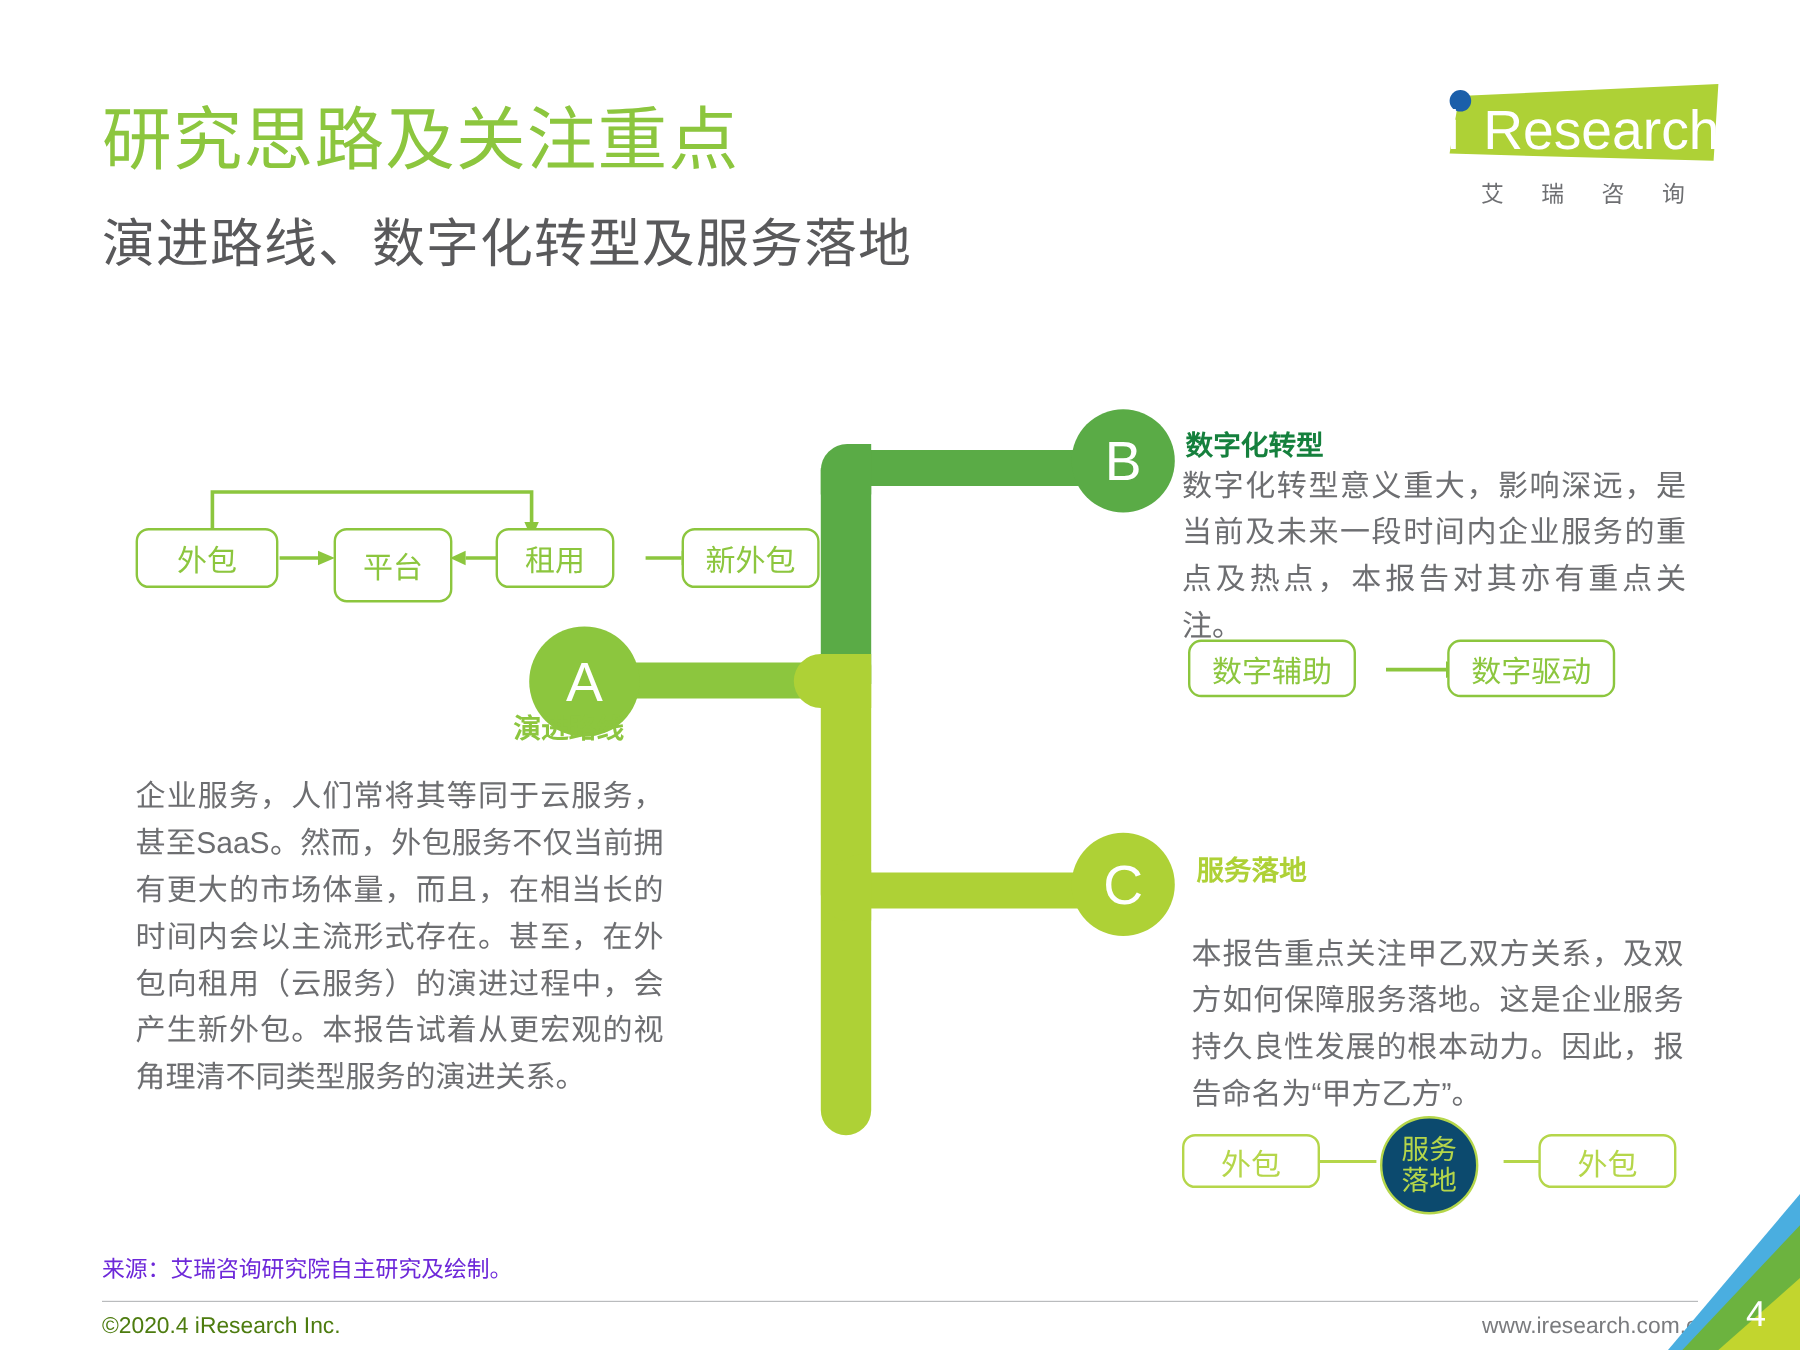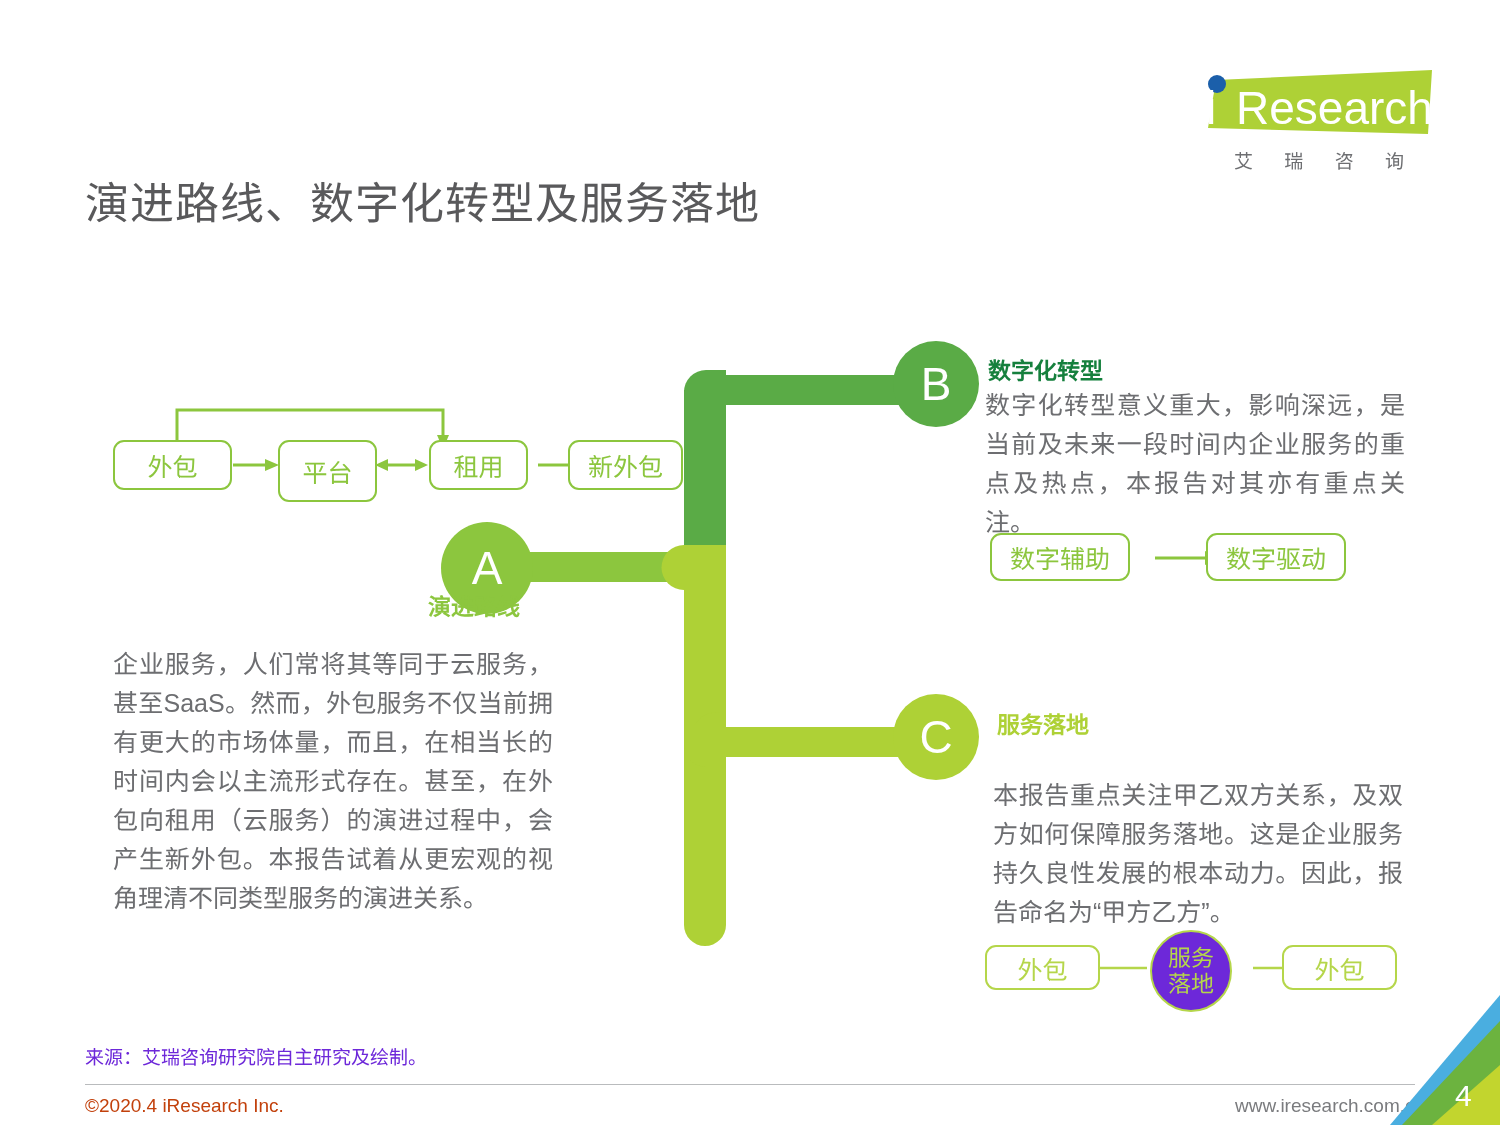--- a/index.html
+++ b/index.html
@@ -73,50 +73,51 @@
     position:absolute;box-sizing:border-box;
     border:2.5px solid #8cc63e;border-radius:11px;
     color:#8cc63e;background:#fff;
     display:flex;align-items:center;justify-content:center;
     font-size:25px;white-space:nowrap;text-align:center;
   }
   .fbox.pale{border-color:#b5d64a;color:#b5d64a;}
   .fcircle{
     position:absolute;box-sizing:border-box;
     border:2.5px solid #b5d64a;border-radius:50%;
-    color:#b5d64a;background:#6d28d9;
+    color:#b5d64a;background:#0c4a6e;
     display:flex;flex-direction:column;align-items:center;justify-content:center;
     font-size:23px;line-height:26px;white-space:nowrap;
   }
 
   
   .source{
     position:absolute;left:85px;top:1042px;
     font-size:19px;color:#6d28d9;white-space:nowrap;
   }
   .hr{
     position:absolute;left:85px;top:1084px;width:1330px;height:1px;background:#b9bbbd;
   }
   .copy{
-    position:absolute;left:85px;top:1095px;font-size:19px;color:#c2410c;white-space:nowrap;
+    position:absolute;left:85px;top:1095px;font-size:19px;color:#4d7c0f;white-space:nowrap;
   }
   .url{
     position:absolute;left:1235px;top:1095px;font-size:19px;color:#7a7b7e;white-space:nowrap;
   }
   .corner{position:absolute;right:0;bottom:0;width:130px;height:130px;}
   .pagenum{
     position:absolute;left:1455px;top:1079px;
     font-size:30px;color:#ffffff;font-weight:400;z-index:5;
   }
 </style>
 </head>
 <body>
 
 <div class="slide">
 
+  <div class="title-main">研究思路及关注重点</div>
   <div class="title-sub">演进路线、数字化转型及服务落地</div>
 
   <div class="logo">
     <svg class="logo-mark" viewBox="0 0 240 72">
       <polygon points="20,12 236,2 232,66 12,60" fill="#aed136"></polygon>
       <circle cx="21" cy="16" r="9" fill="#1b5faa"></circle>
       <text x="10" y="56" font-family="Liberation Sans, sans-serif" font-size="46" fill="#ffffff" font-weight="400">i</text>
       <text x="40" y="56" font-family="Liberation Sans, sans-serif" font-size="46" fill="#ffffff" font-weight="400">Research</text>
     </svg>
     <div class="logo-text-cn">艾 瑞 咨 询</div>
@@ -164,21 +165,21 @@
 
     <line x1="283" y1="70" x2="310" y2="70" stroke="#8cc63e" stroke-width="3"></line>
     <polygon points="283,64 270,70 283,76" fill="#8cc63e"></polygon>
     <polygon points="310,64 323,70 310,76" fill="#8cc63e"></polygon>
 
     <line x1="433" y1="70" x2="463" y2="70" stroke="#8cc63e" stroke-width="3"></line>
     <polygon points="463,64 477,70 463,76" fill="#8cc63e"></polygon>
   </svg>
   <div class="fbox" style="left:113px;top:440px;width:119px;height:50px;">外包</div>
   <div class="fbox" style="left:278px;top:440px;width:99px;height:62px;">平台</div>
-  <div class="fbox" style="left:429px;top:440px;width:99px;height:50px;">租用</div>
+  <div class="fbox" style="left:413px;top:440px;width:99px;height:50px;">租用</div>
   <div class="fbox" style="left:568px;top:440px;width:115px;height:50px;">新外包</div>
 
   <svg style="position:absolute;left:1150px;top:530px;width:90px;height:56px;" viewBox="0 0 90 56">
     <line x1="5" y1="28" x2="55" y2="28" stroke="#8cc63e" stroke-width="3"></line>
     <polygon points="55,21 71,28 55,35" fill="#8cc63e"></polygon>
   </svg>
   <div class="fbox" style="left:990px;top:533px;width:140px;height:48px;">数字辅助</div>
   <div class="fbox" style="left:1206px;top:533px;width:140px;height:48px;">数字驱动</div>
 
   <svg style="position:absolute;left:1085px;top:940px;width:230px;height:40px;" viewBox="0 0 230 40">

